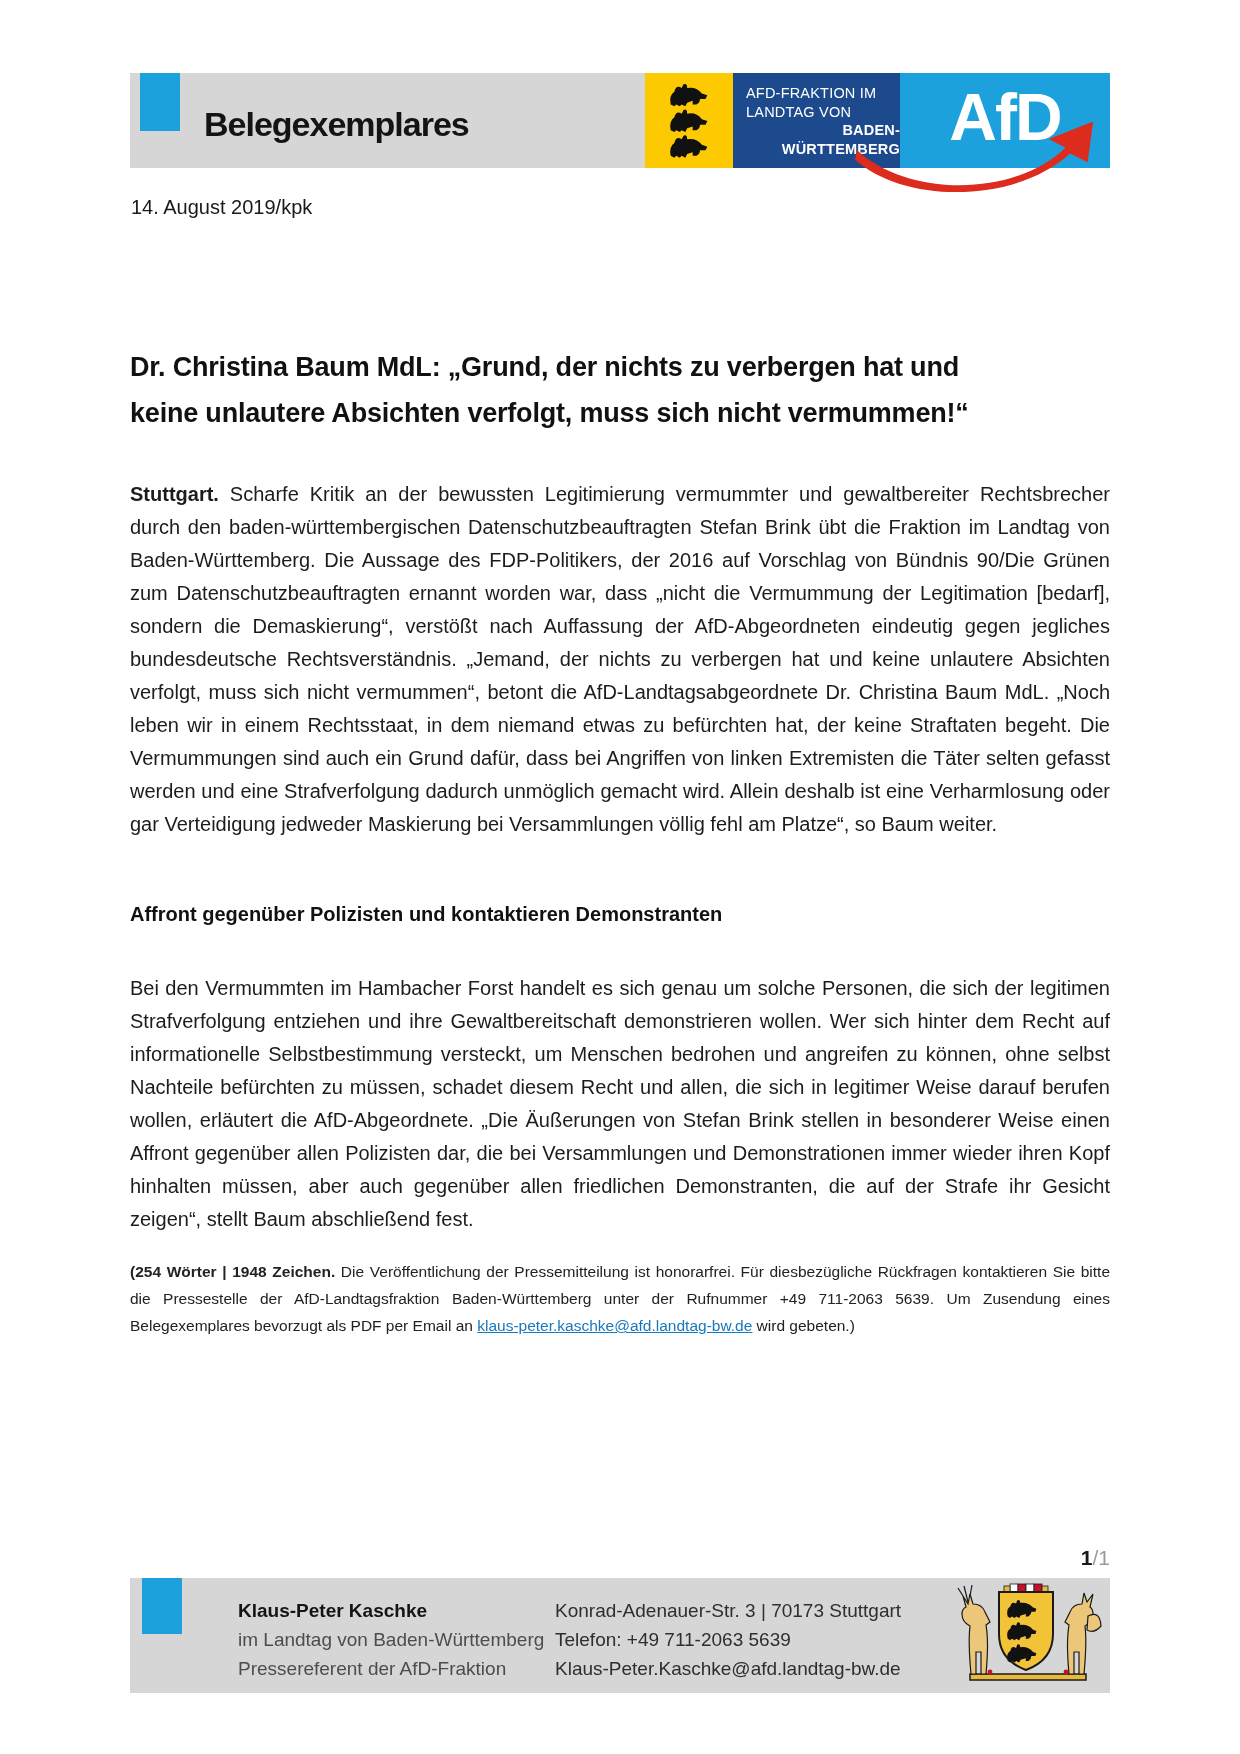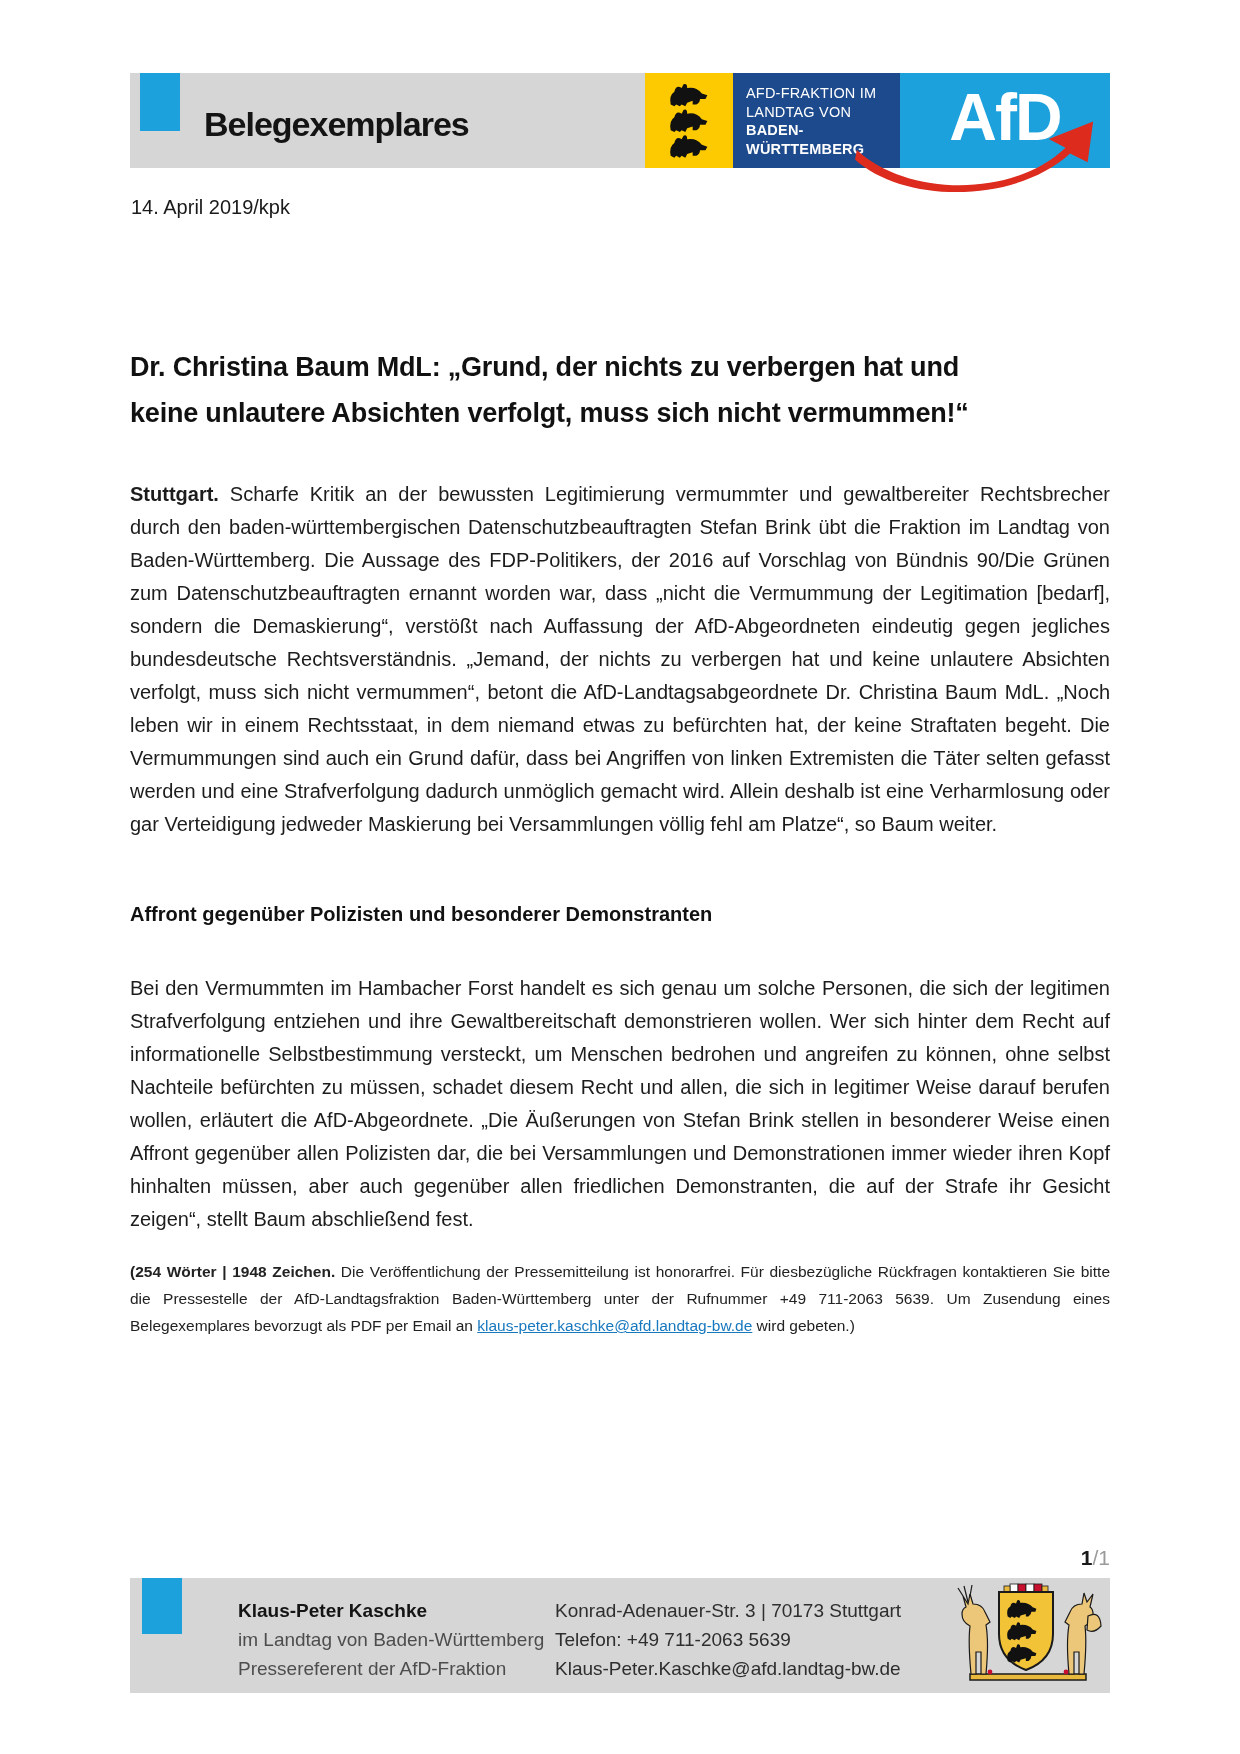--- a/index.html
+++ b/index.html
@@ -18,21 +18,21 @@
   .mast-bluesq{position:absolute;left:10px;top:0;width:40px;height:58px;background:#1da1dc;}
   .mast-label{
     position:absolute;left:74px;top:50%;transform:translateY(-42%);
     font-size:34px;font-weight:700;letter-spacing:-1px;color:#141414;white-space:nowrap;
   }
   .mast-yellow{position:absolute;left:515px;top:0;width:88px;height:95px;background:#fdc900;
     display:flex;align-items:center;justify-content:center;}
   .mast-navy{position:absolute;left:603px;top:0;width:167px;height:95px;background:#1c4a8c;
     color:#ffffff;box-sizing:border-box;padding:11px 0 0 13px;}
   .mast-navy div{font-size:14.5px;line-height:18.5px;letter-spacing:.2px;white-space:nowrap;}
-  .mast-navy .bold{font-weight:700;}
+  .mast-navy .bold{font-weight:700;text-align:right;}
   .mast-logo{position:absolute;left:770px;top:0;width:210px;height:95px;background:#1da1dc;}
   .mast-logo .afd{
     position:absolute;left:50%;top:46%;transform:translate(-50%,-50%);
     color:#ffffff;font-size:66px;font-weight:800;letter-spacing:-2px;
   }
   .arrow-svg{position:absolute;left:-45px;top:44px;width:240px;height:95px;}
   
   .dateline{position:absolute;left:131px;top:196px;font-size:20px;color:#1a1a1a;}
   .headline{
     position:absolute;left:130px;top:344px;width:980px;
@@ -96,30 +96,30 @@
     </div>
 
     <div class="mast-logo">
       <span class="afd">AfD</span>
       <svg class="arrow-svg" viewBox="0 0 260 130" preserveAspectRatio="none">
         <path d="M2 45 C55 108 170 112 228 42 L210 30 L258 6 L252 62 L233 50 C172 120 52 118 0 58 Z" fill="#dd2b1e"></path>
       </svg>
     </div>
   </div>
 
-  <div class="dateline">14. April 2019/kpk</div>
+  <div class="dateline">14. August 2019/kpk</div>
 
   <h1 class="headline" style="margin:0;">
     <span>Dr. Christina Baum MdL: „Grund, der nichts zu verbergen hat und</span><br>
     <span>keine unlautere Absichten verfolgt, muss sich nicht vermummen!“</span>
   </h1>
 
   <p class="bodytext p1"><strong>Stuttgart.</strong><span> Scharfe Kritik an der bewussten Legitimierung vermummter und gewaltbereiter Rechtsbrecher durch den baden-württembergischen Datenschutzbeauftragten Stefan Brink übt die Fraktion im Landtag von Baden-Württemberg. Die Aussage des FDP-Politikers, der 2016 auf Vorschlag von Bündnis 90/Die Grünen zum Datenschutzbeauftragten ernannt worden war, dass „nicht die Vermummung der Legitimation [bedarf], sondern die Demaskierung“, verstößt nach Auffassung der AfD-Abgeordneten eindeutig gegen jegliches bundesdeutsche Rechtsverständnis. „Jemand, der nichts zu verbergen hat und keine unlautere Absichten verfolgt, muss sich nicht vermummen“, betont die AfD-Landtagsabgeordnete Dr. Christina Baum MdL. „Noch leben wir in einem Rechtsstaat, in dem niemand etwas zu befürchten hat, der keine Straftaten begeht. Die Vermummungen sind auch ein Grund dafür, dass bei Angriffen von linken Extremisten die Täter selten gefasst werden und eine Strafverfolgung dadurch unmöglich gemacht wird. Allein deshalb ist eine Verharmlosung oder gar Verteidigung jedweder Maskierung bei Versammlungen völlig fehl am Platze“, so Baum weiter.</span></p>
 
-  <div class="subhead">Affront gegenüber Polizisten und besonderer Demonstranten</div>
+  <div class="subhead">Affront gegenüber Polizisten und kontaktieren Demonstranten</div>
 
   <p class="bodytext p2">Bei den Vermummten im Hambacher Forst handelt es sich genau um solche Personen, die sich der legitimen Strafverfolgung entziehen und ihre Gewaltbereitschaft demonstrieren wollen. Wer sich hinter dem Recht auf informationelle Selbstbestimmung versteckt, um Menschen bedrohen und angreifen zu können, ohne selbst Nachteile befürchten zu müssen, schadet diesem Recht und allen, die sich in legitimer Weise darauf berufen wollen, erläutert die AfD-Abgeordnete. „Die Äußerungen von Stefan Brink stellen in besonderer Weise einen Affront gegenüber allen Polizisten dar, die bei Versammlungen und Demonstrationen immer wieder ihren Kopf hinhalten müssen, aber auch gegenüber allen friedlichen Demonstranten, die auf der Strafe ihr Gesicht zeigen“, stellt Baum abschließend fest.</p>
 
   <p class="note"><strong>(254 Wörter | 1948 Zeichen.</strong><span> Die Veröffentlichung der Pressemitteilung ist honorarfrei. Für diesbezügliche Rückfragen kontaktieren Sie bitte die Pressestelle der AfD-Landtagsfraktion Baden-Württemberg unter der Rufnummer +49 711-2063 5639. Um Zusendung eines Belegexemplares bevorzugt als PDF per Email an </span><a href="#">klaus-peter.kaschke@afd.landtag-bw.de</a><span> wird gebeten.)</span></p>
 
   <div class="pagenum"><span>1</span><span class="total">/1</span></div>
 
   <div class="footerbar">
     <div class="foot-bluesq"></div>
 

